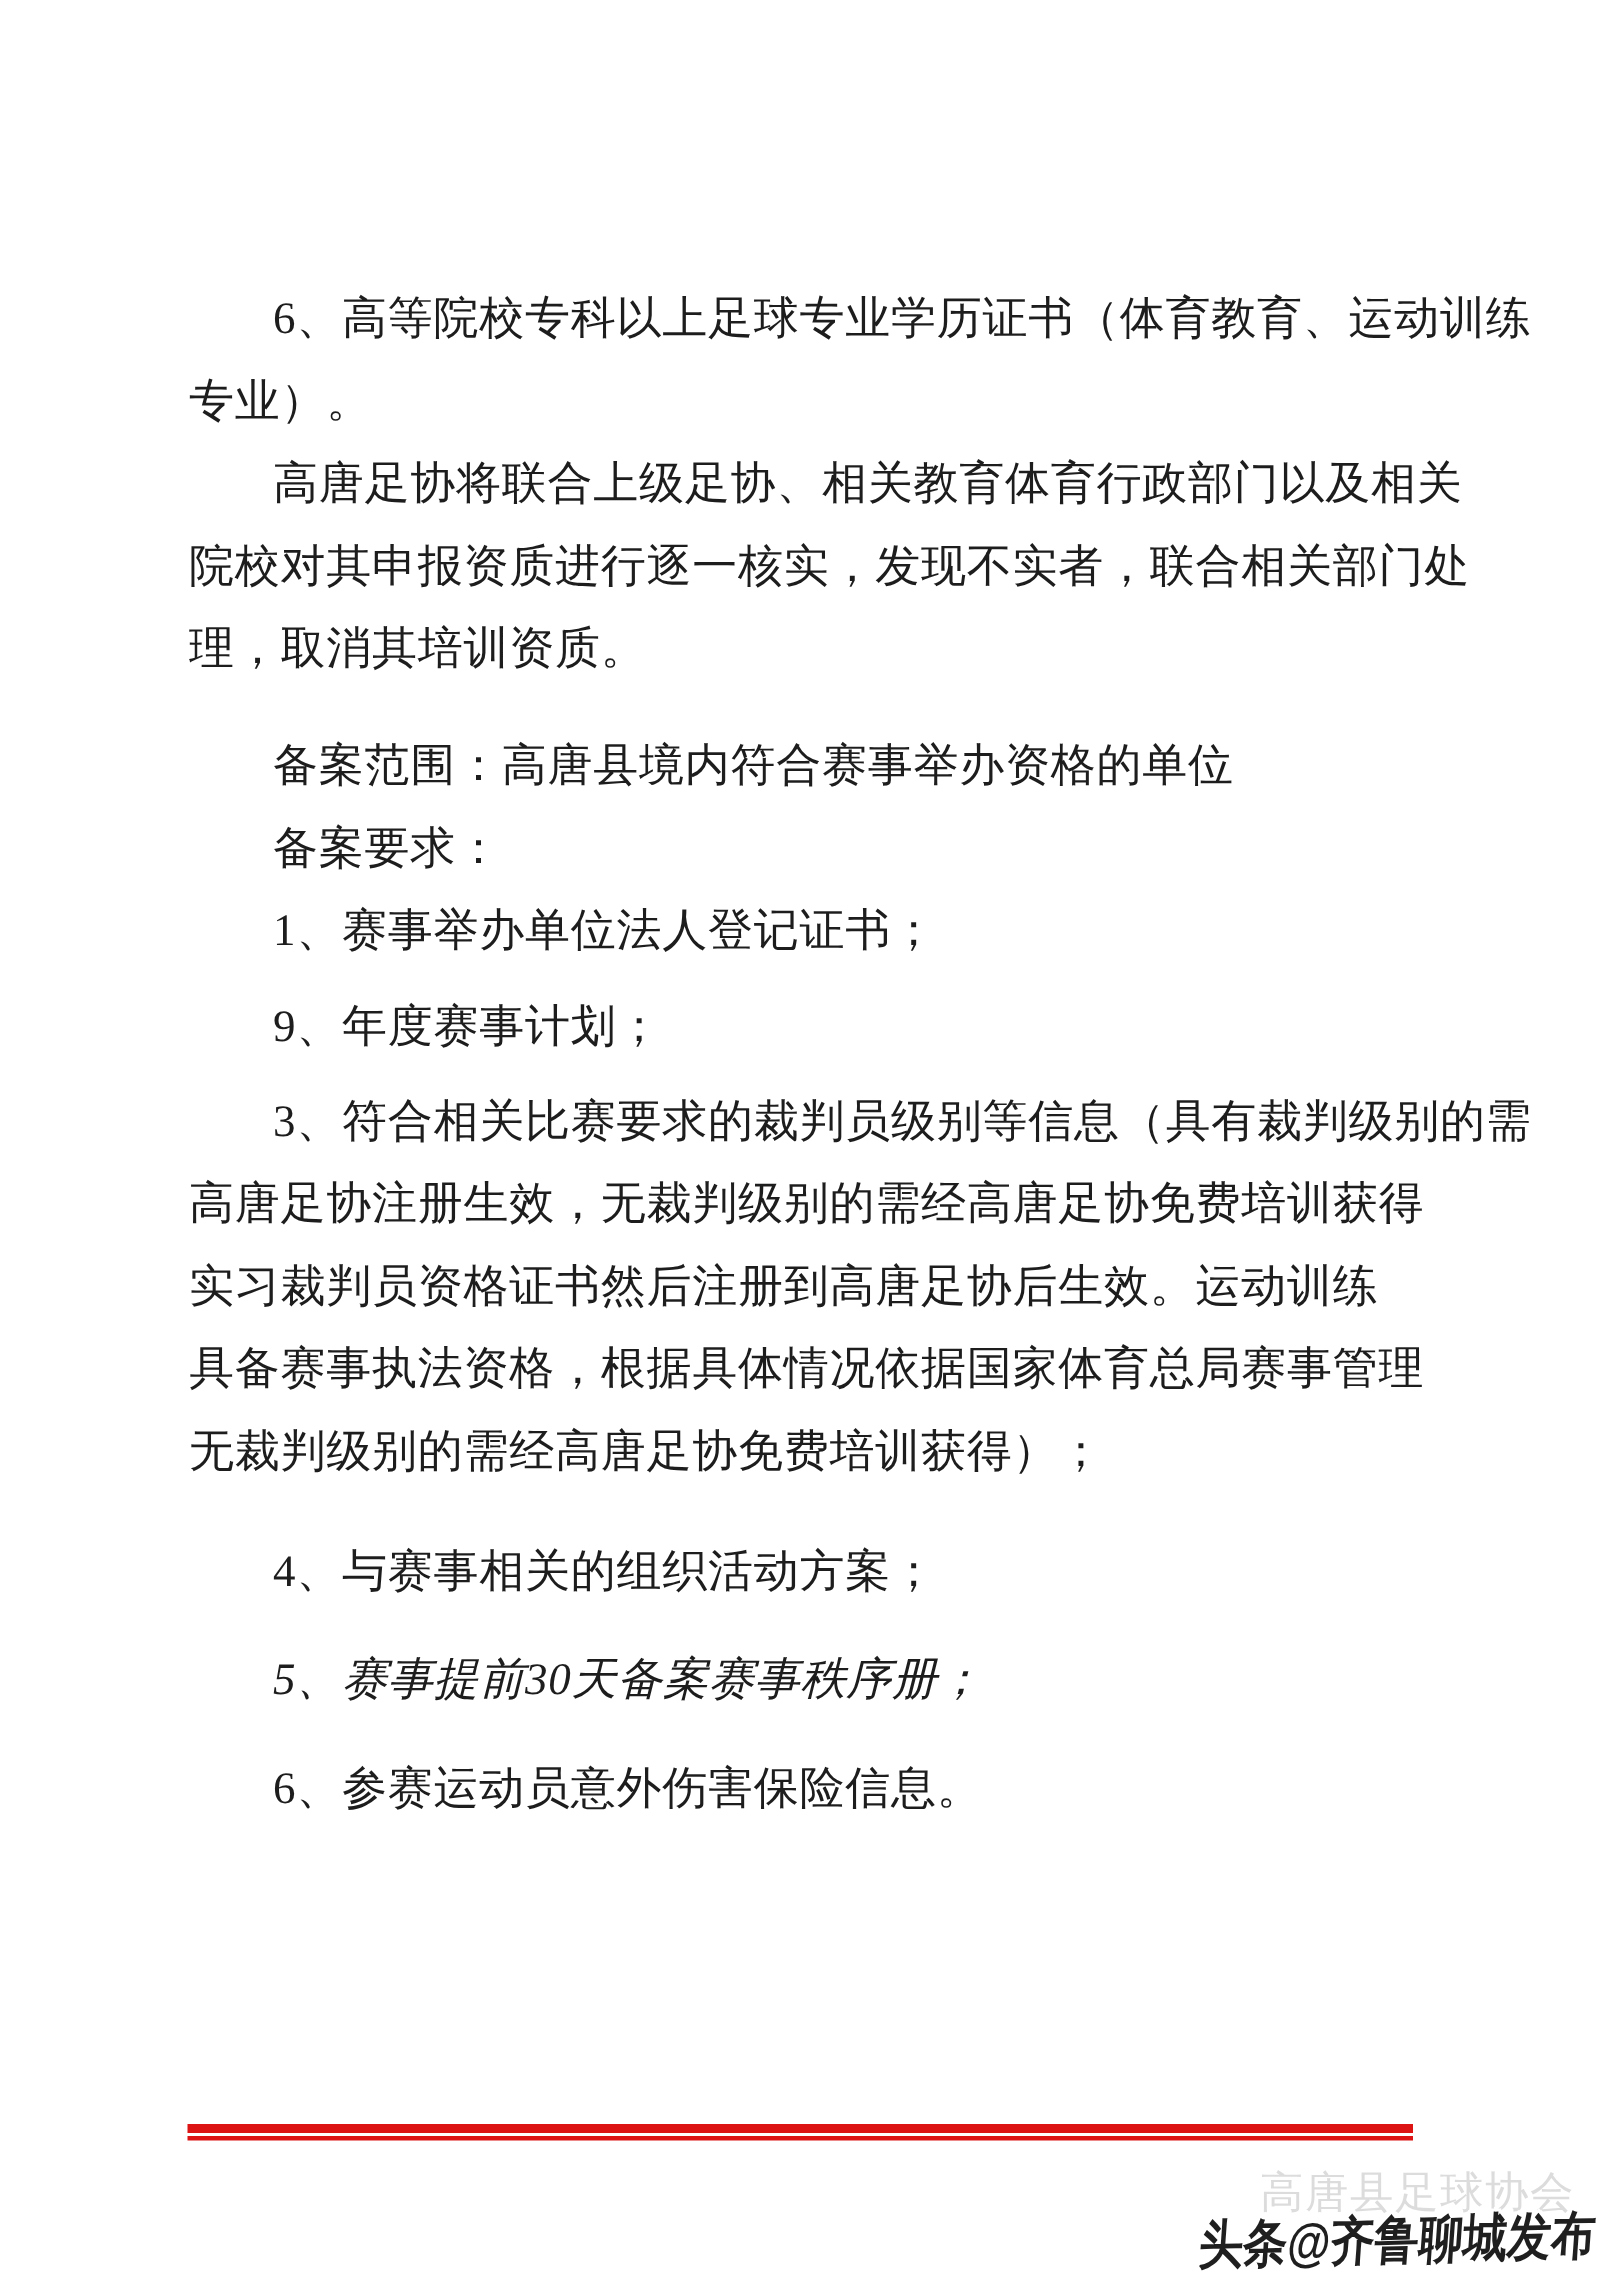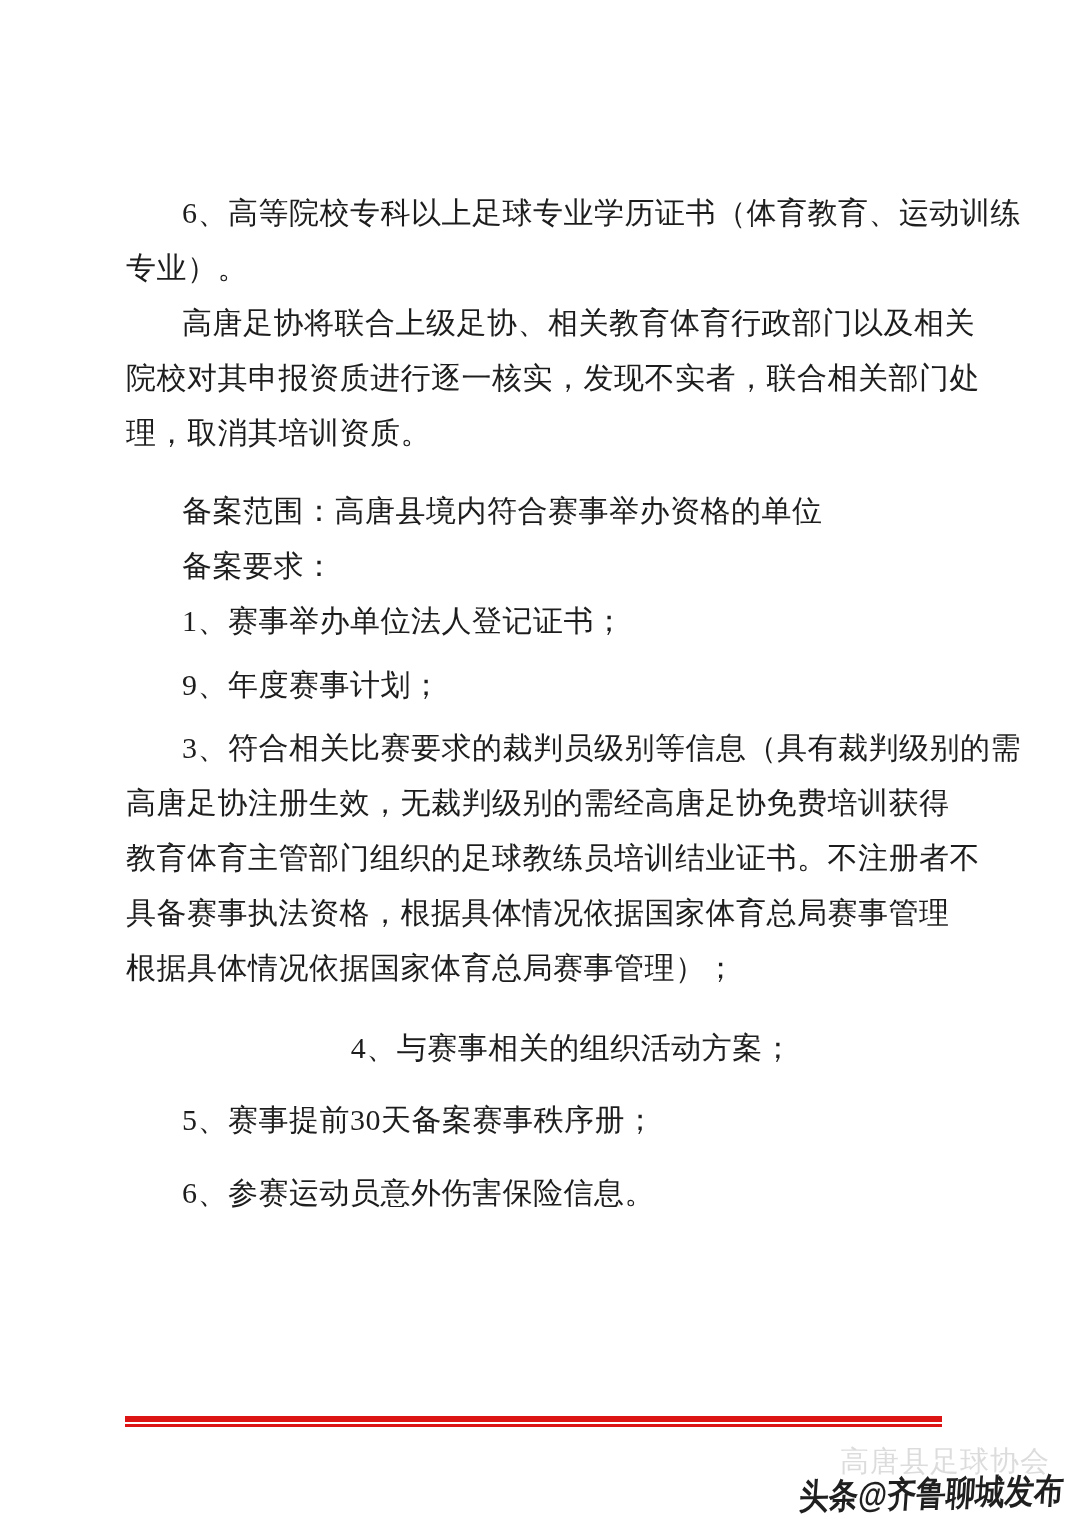--- a/index.html
+++ b/index.html
@@ -22,24 +22,24 @@
     color: #1d1d1d;
     font-size: 30px;
   }
   .line {
     line-height: 55px;
     white-space: nowrap;
     letter-spacing: 0.5px;
   }
   .ind   { padding-left: 56px; }  
   .ind-h { padding-left: 34px; }  
-  .g25 { margin-top: 25px; text-align: center; }
+  .g25 { margin-top: 25px; }
   .g23 { margin-top: 23px; }
   .g18 { margin-top: 18px; }
-  .g17 { margin-top: 17px; }
+  .g17 { margin-top: 17px; font-style: italic; }
   .g9  { margin-top: 9px; }
   .g8  { margin-top: 8px; }
   .divider {
     position: absolute;
     left: 125px;
     top: 1416px;
     width: 817px;
   }
   .divider-thick { height: 6px; }
   .divider-gap   { height: 2px; background: #ffffff; }
@@ -85,23 +85,23 @@
   <div class="line">专业）。</div>
   <div class="line ind">高唐足协将联合上级足协、相关教育体育行政部门以及相关</div>
   <div class="line">院校对其申报资质进行逐一核实，发现不实者，联合相关部门处</div>
   <div class="line">理，取消其培训资质。</div>
   <div class="line ind g23">备案范围：高唐县境内符合赛事举办资格的单位</div>
   <div class="line ind">备案要求：</div>
   <div class="line ind">1、赛事举办单位法人登记证书；</div>
   <div class="line ind g9">9、年度赛事计划；</div>
   <div class="line ind g8">3、符合相关比赛要求的裁判员级别等信息（具有裁判级别的需</div>
   <div class="line">高唐足协注册生效，无裁判级别的需经高唐足协免费培训获得</div>
-  <div class="line">教育体育主管部门组织的足球教练员培训结业证书。不注册者不</div>
+  <div class="line">实习裁判员资格证书然后注册到高唐足协后生效。运动训练</div>
   <div class="line">具备赛事执法资格，根据具体情况依据国家体育总局赛事管理</div>
-  <div class="line">根据具体情况依据国家体育总局赛事管理）；</div>
+  <div class="line">无裁判级别的需经高唐足协免费培训获得）；</div>
   <div class="line ind g25">4、与赛事相关的组织活动方案；</div>
   <div class="line ind g17">5、赛事提前30天备案赛事秩序册；</div>
   <div class="line ind g18">6、参赛运动员意外伤害保险信息。</div>
 </div>
 
 <div class="divider">
   <div class="divider-thick" style="background: rgb(221, 20, 20);"></div>
   <div class="divider-gap"></div>
   <div class="divider-thin" style="background: rgb(221, 20, 20);"></div>
 </div>

